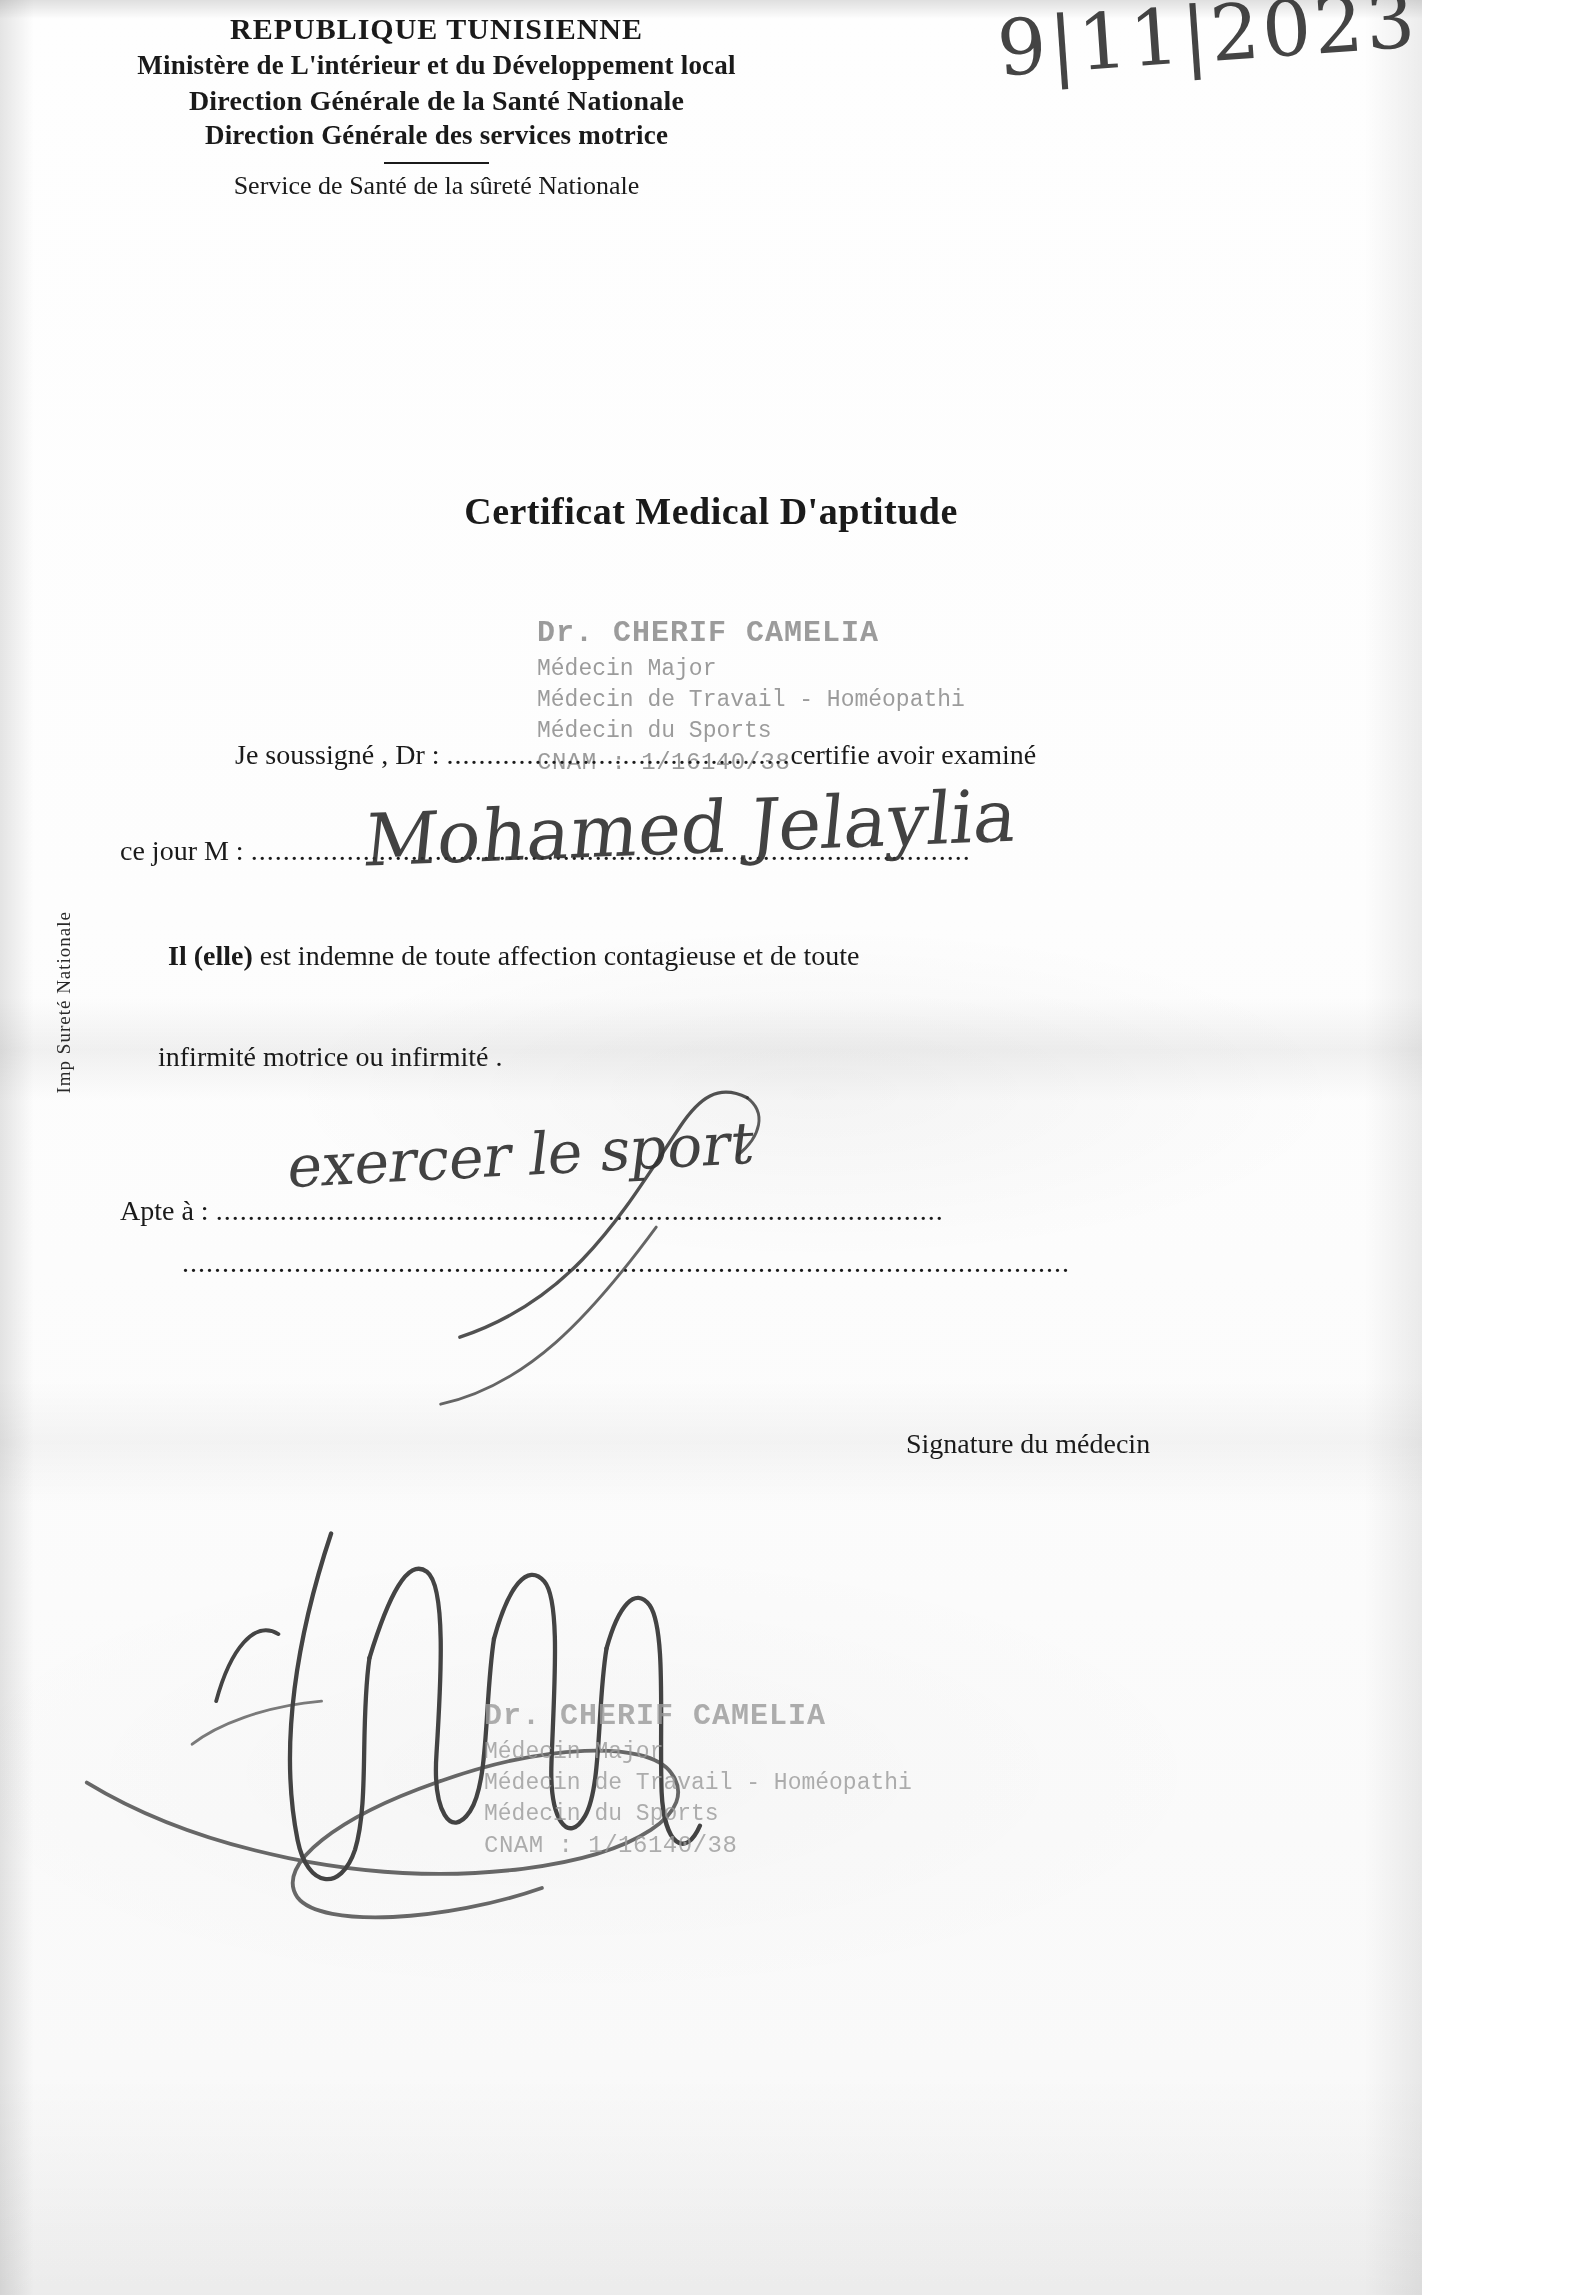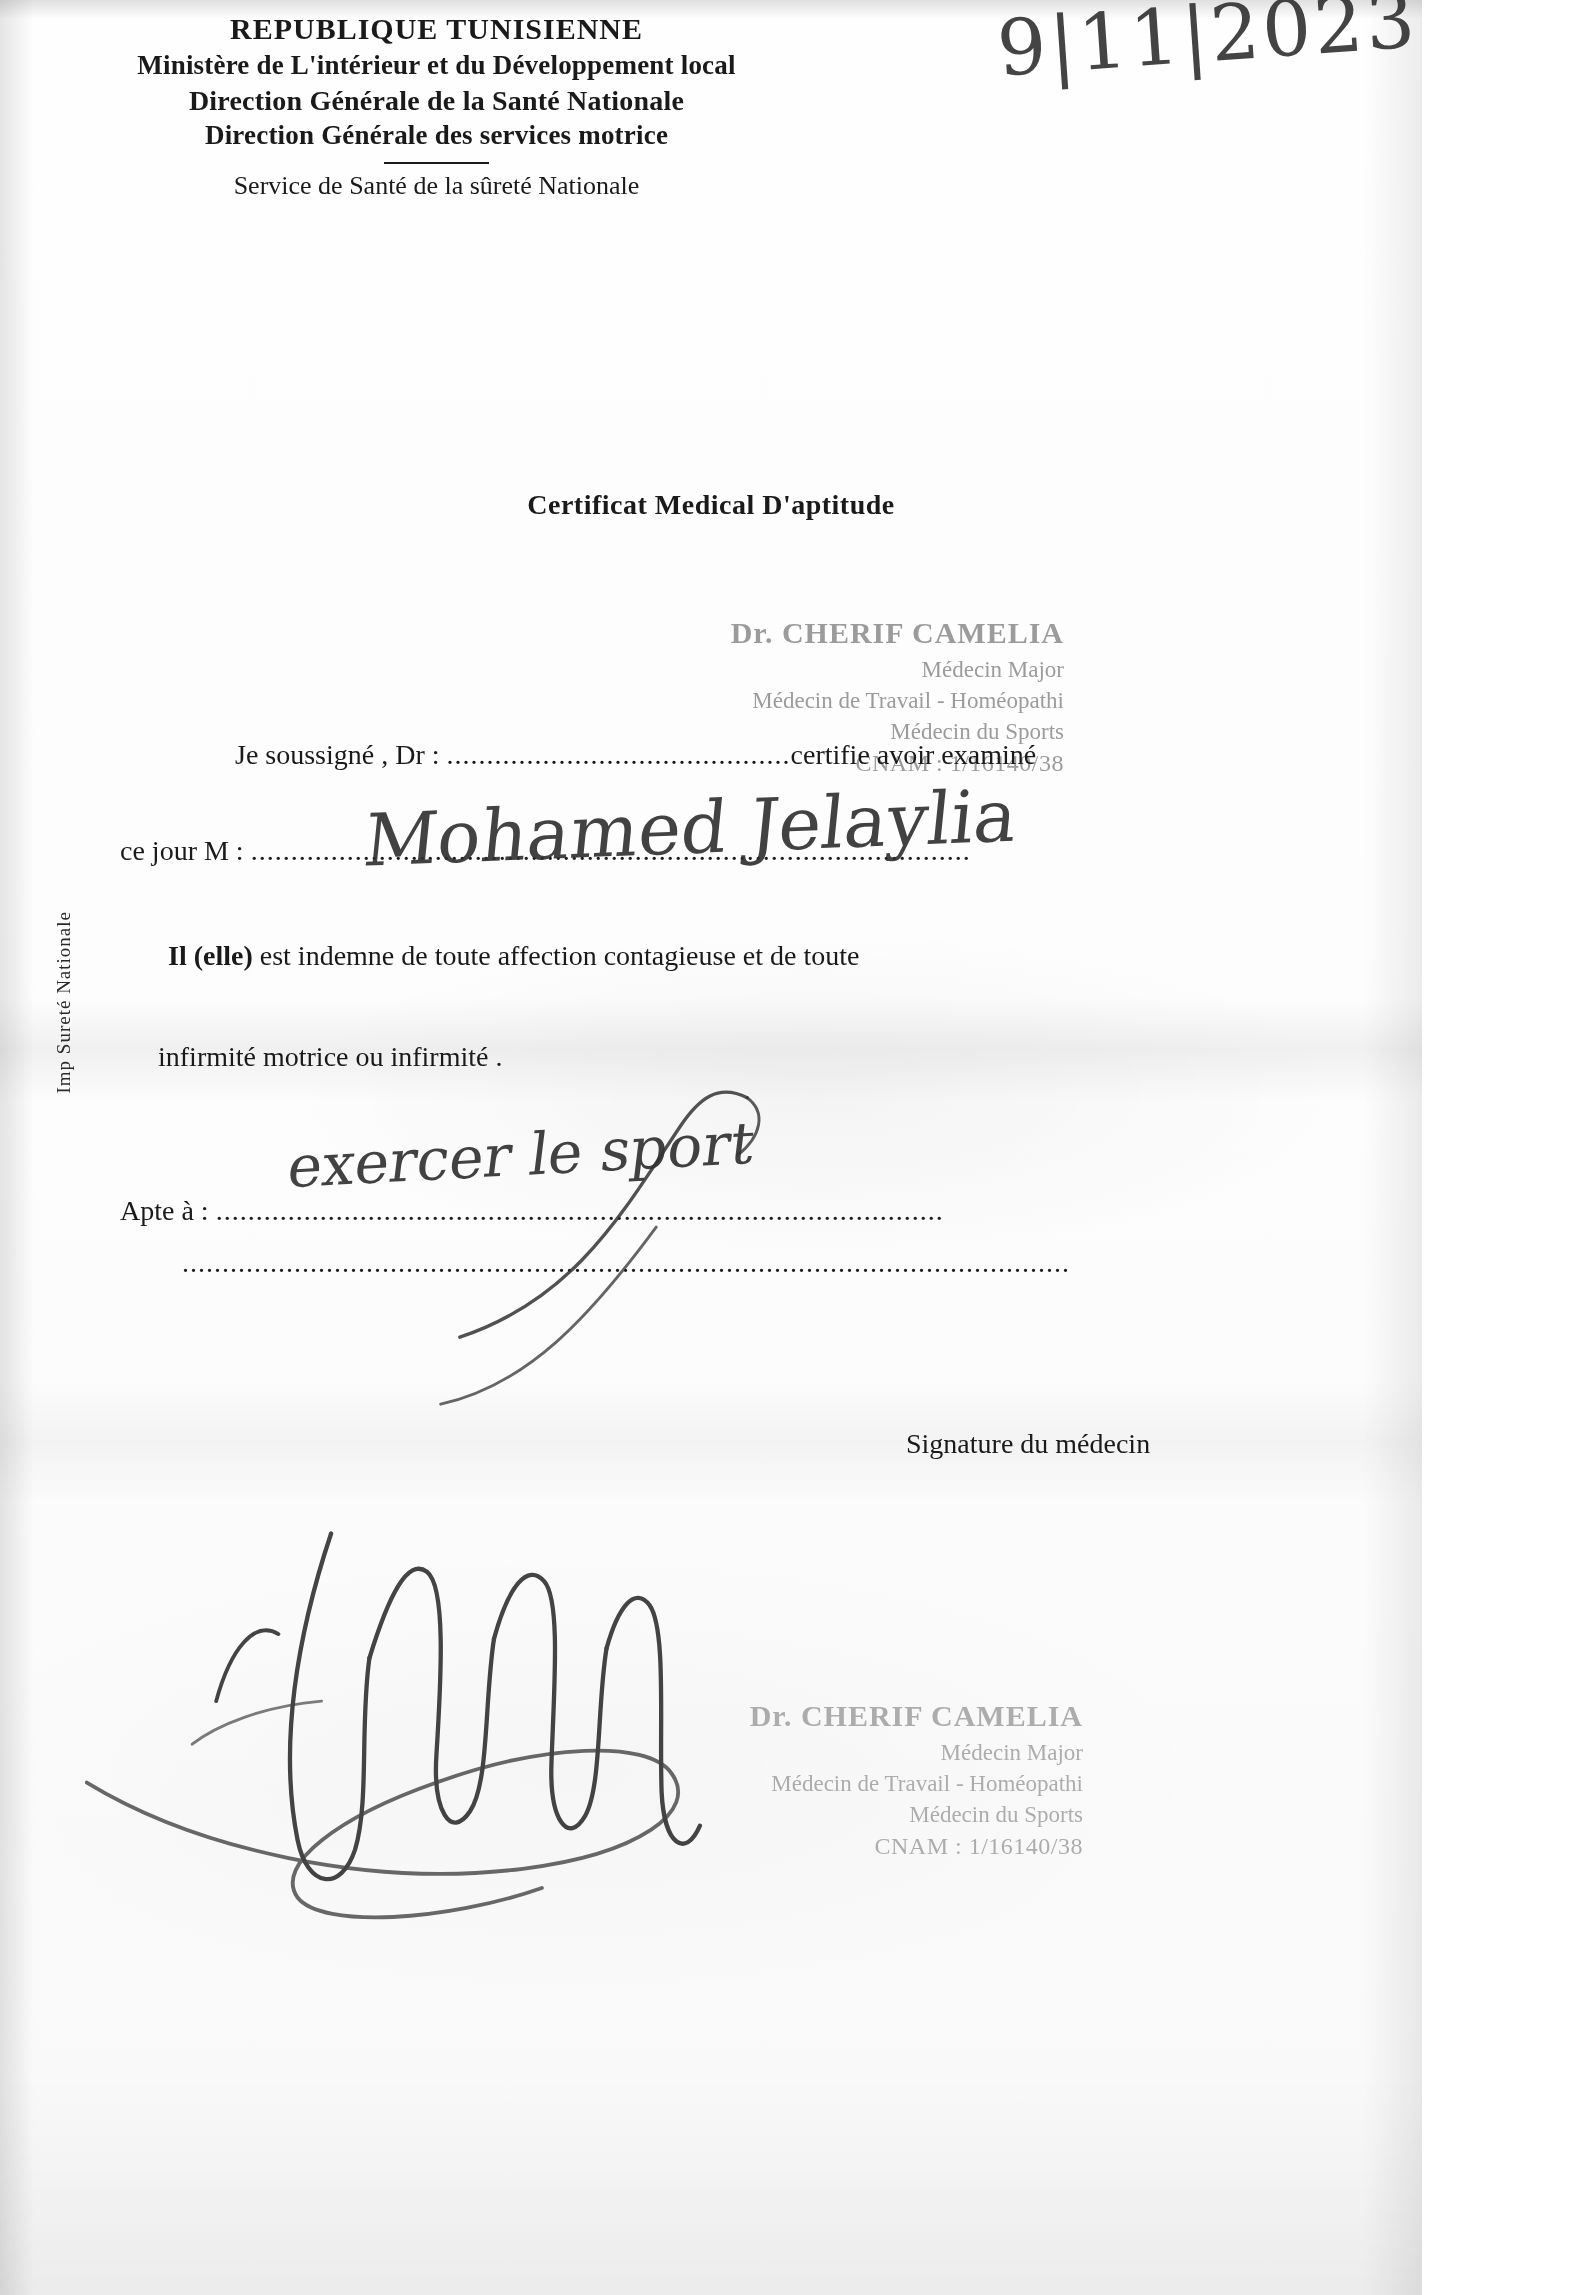--- a/index.html
+++ b/index.html
@@ -81,21 +81,21 @@
     opacity: 0.88;
   }
 
   
   #title {
     position: absolute;
     top: 489px;
     left: 0;
     width: 100%;
     text-align: center;
-    font-size: 28px;
+    font-size: 38px;
     font-weight: bold;
     letter-spacing: 0.5px;
   }
 
   
   .body-line {
     position: absolute;
     font-size: 28px;
     line-height: 1.2;
     white-space: nowrap;
@@ -105,23 +105,23 @@
   #line-1 { top: 738px; left: 235px; }
   #line-2 { top: 834px; left: 120px; }
   #line-3 { top: 939px; left: 168px; }
   #line-4 { top: 1040px; left: 158px; }
   #line-5 { top: 1194px; left: 120px; }
   #line-6 { top: 1246px; left: 182px; }
 
   
   .stamp {
     position: absolute;
-    font-family: Liberation Serif, serif;
+    font-family: Liberation Mono, monospace;
     color: #8b8b8b;
-    text-align: right;
+    text-align: left;
     line-height: 1.35;
     opacity: 0.85;
   }
   #stamp-top { top: 613px; left: 537px; width: 527px; }
   #stamp-top .s-name { font-size: 30px; font-weight: bold; letter-spacing: 1px; }
   #stamp-top .s-role { font-size: 23px; }
   #stamp-top .s-spec { font-size: 23px; }
   #stamp-top .s-spec2 { font-size: 23px; }
   #stamp-top .s-cnam { font-size: 24px; letter-spacing: 0.5px; }
 

